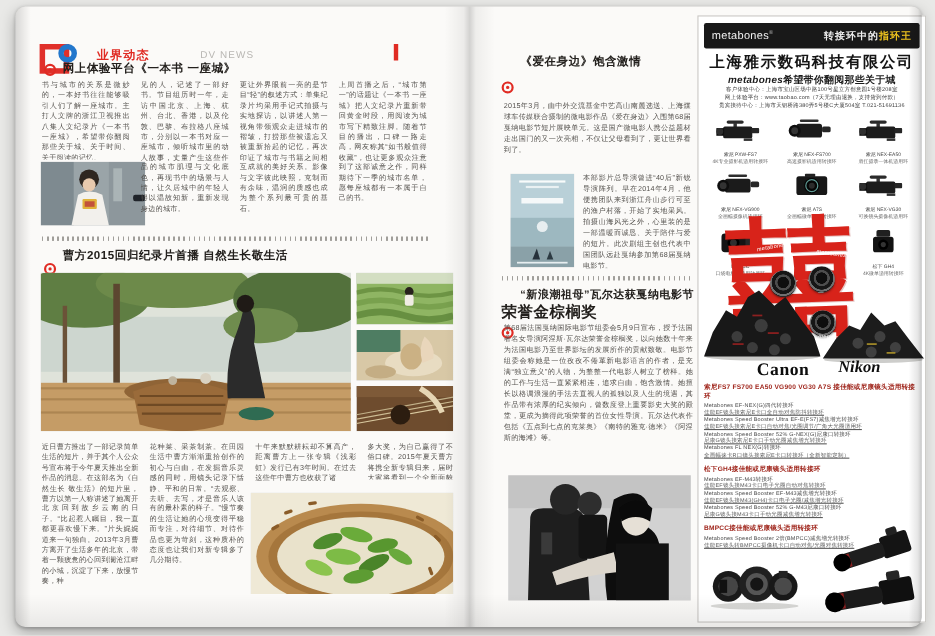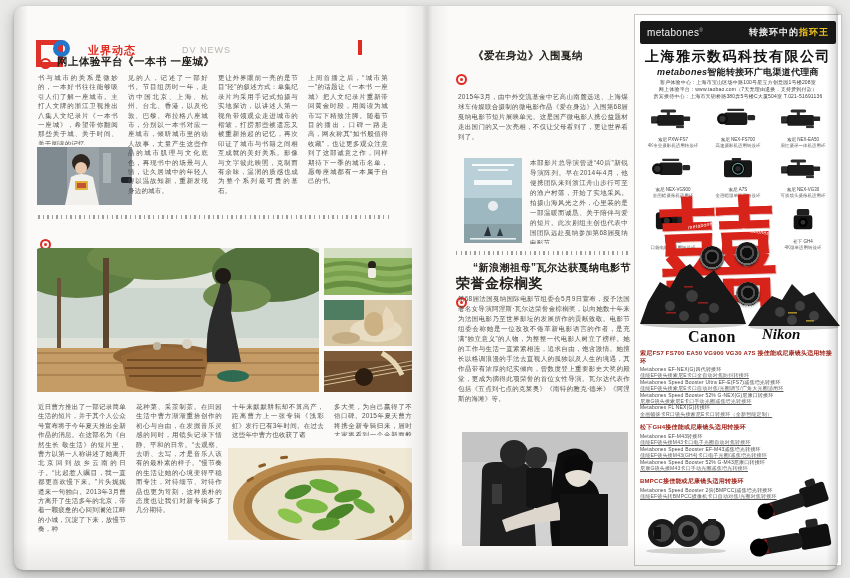--- a/index.html
+++ b/index.html
@@ -128,20 +128,21 @@
       <rect x="84" y="30" width="11" height="6" rx="2" fill="#20242a"></rect>
     </svg>
   </div>
   <div class="abs news-col" style="left:128px;top:73px;width:80px;height:138px;">见的人，记述了一部好书。节目组历时一年，走访中国北京、上海、杭州、台北、香港，以及伦敦、巴黎、布拉格八座城市，分别以一本书对应一座城市，倾听城市里的动人故事，丈量产生这些作品的城市肌理与文化底色，再现书中的场景与人情，让久居城中的年轻人得以温故知新，重新发现身边的城市。</div>
   <div class="abs news-col" style="left:218px;top:73px;width:80px;height:138px;">更让外界眼前一亮的是节目“轻”的叙述方式：单集纪录片均采用手记式拍摄与实地探访，以讲述人第一视角带领观众走进城市的褶皱，打捞那些被遗忘又被重新拾起的记忆，再次印证了城市与书籍之间相互成就的美好关系。影像与文字彼此映照，克制而有余味，温润的质感也成为整个系列最可贵的基石。</div>
   <div class="abs news-col" style="left:308px;top:73px;width:80px;height:138px;">上周首播之后，“城市第一”的话题让《一本书 一座城》把人文纪录片重新带回黄金时段，用阅读为城市写下精致注脚。随着节目的播出，口碑一路走高，网友称其“如书般值得收藏”，也让更多观众注意到了这部诚意之作，同样期待下一季的城市名单，愿每座城都有一本属于自己的书。</div>
 
   <div class="abs divider" style="left:38px;top:215px;width:352px;"></div>
 
   <div class="abs bullseye" style="left:40px;top:228px;"></div>
+  <div class="abs art-title" style="left:57px;top:225px;">曹方2015回归纪录片首播 自然生长敬生活</div>
 
   <div class="abs photo" style="left:37px;top:248px;width:282px;height:144px;">
     <svg viewBox="0 0 282 144">
       <rect width="282" height="144" fill="#dfe3da"></rect>
       <rect y="40" width="282" height="50" fill="#cdd6cf"></rect>
       <ellipse cx="40" cy="22" rx="60" ry="28" fill="#5f7e43"></ellipse>
       <ellipse cx="120" cy="10" rx="70" ry="22" fill="#6d8a4a"></ellipse>
       <ellipse cx="235" cy="24" rx="60" ry="30" fill="#53713c"></ellipse>
       <ellipse cx="200" cy="48" rx="34" ry="16" fill="#6f8c4e"></ellipse>
       <rect x="66" y="10" width="6" height="90" fill="#5c4630"></rect>
@@ -219,21 +220,21 @@
         <ellipse cx="84" cy="58" rx="16" ry="7" fill="#7dbb46" transform="rotate(8 84 58)"></ellipse>
         <ellipse cx="112" cy="64" rx="15" ry="6" fill="#4a8429" transform="rotate(-25 112 64)"></ellipse>
         <ellipse cx="62" cy="68" rx="13" ry="6" fill="#8cc44e" transform="rotate(22 62 68)"></ellipse>
         <ellipse cx="136" cy="58" rx="12" ry="5" fill="#69a93c" transform="rotate(30 136 58)"></ellipse>
         <ellipse cx="98" cy="76" rx="14" ry="6" fill="#5d9c33" transform="rotate(-10 98 76)"></ellipse>
       </g>
     </svg>
   </div>
 
   <div class="abs bullseye" style="left:456px;top:52px;"></div>
-  <div class="abs art-title" style="left:473px;top:49px;">《爱在身边》入围戛纳</div>
+  <div class="abs art-title" style="left:473px;top:49px;">《爱在身边》饱含激情</div>
   <div class="abs news-col" style="left:458px;top:92px;width:170px;height:62px;line-height:10px;">2015年3月，由中外交流基金中艺高山南麓选送、上海煤球车传媒联合摄制的微电影作品《爱在身边》入围第68届戛纳电影节短片展映单元。这是国产微电影人携公益题材走出国门的又一次亮相，不仅让父母看到了，更让世界看到了。</div>
   <div class="abs photo" style="left:464px;top:158px;width:58px;height:85px;">
     <svg viewBox="0 0 58 85">
       <rect width="58" height="85" fill="#b9d0d8"></rect>
       <rect y="40" width="58" height="26" fill="#9db8c0"></rect>
       <rect y="66" width="58" height="19" fill="#8aa1a8"></rect>
       <rect x="8" y="6" width="42" height="2" fill="#fff" opacity=".9"></rect>
       <rect x="14" y="11" width="30" height="2" fill="#fff" opacity=".7"></rect>
       <rect x="10" y="22" width="38" height="5" fill="#ffffff" opacity=".85"></rect>
       <circle cx="29" cy="48" r="5" fill="#e8eef0"></circle>
@@ -268,21 +269,21 @@
     </svg>
   </div>
 
   <div class="abs ad-box" style="left:634px;top:14px;width:208px;height:552px;"></div>
 
   <div class="abs ad-bar" style="left:640px;top:21px;width:196px;height:23px;">
     <span class="mb-logo"><span>metabones</span><span class="mb-reg">®</span></span>
     <span class="ad-tagline"><span>转接环中的</span><b>指环王</b></span>
   </div>
   <div class="abs ad-company" style="left:638px;top:48px;width:200px;">上海雅示数码科技有限公司</div>
-  <div class="abs ad-subtitle" style="left:638px;top:66px;width:200px;"><span style="font-style:italic">metabones</span><span>智能转接环广电渠道代理商</span></div>
+  <div class="abs ad-subtitle" style="left:638px;top:66px;width:200px;"><span style="font-style:italic">metabones</span><span>希望带你翻阅那些关于城</span></div>
   <div class="abs ad-contact" style="left:638px;top:79px;width:200px;">客户体验中心：上海市宝山区场中路100号星立方创意园1号楼208室</div>
   <div class="abs ad-contact" style="left:638px;top:86px;width:200px;">网上体验平台：www.taobao.com（7天无理由退换，支持货到付款）</div>
   <div class="abs ad-contact" style="left:638px;top:93px;width:200px;">贵宾接待中心：上海市天钥桥路380弄5号楼C大厦504室 T.021-51691136</div>
 
   <div class="abs cell" style="left:642px;top:104px;width:62px;">
     <svg width="56" height="28">
         <use href="#cam-shoulder"></use>
       </svg>
     <div class="cap1">索尼 PXW-FS7</div>
     <div class="cap2">4K专业摄影机适用转接环</div>

